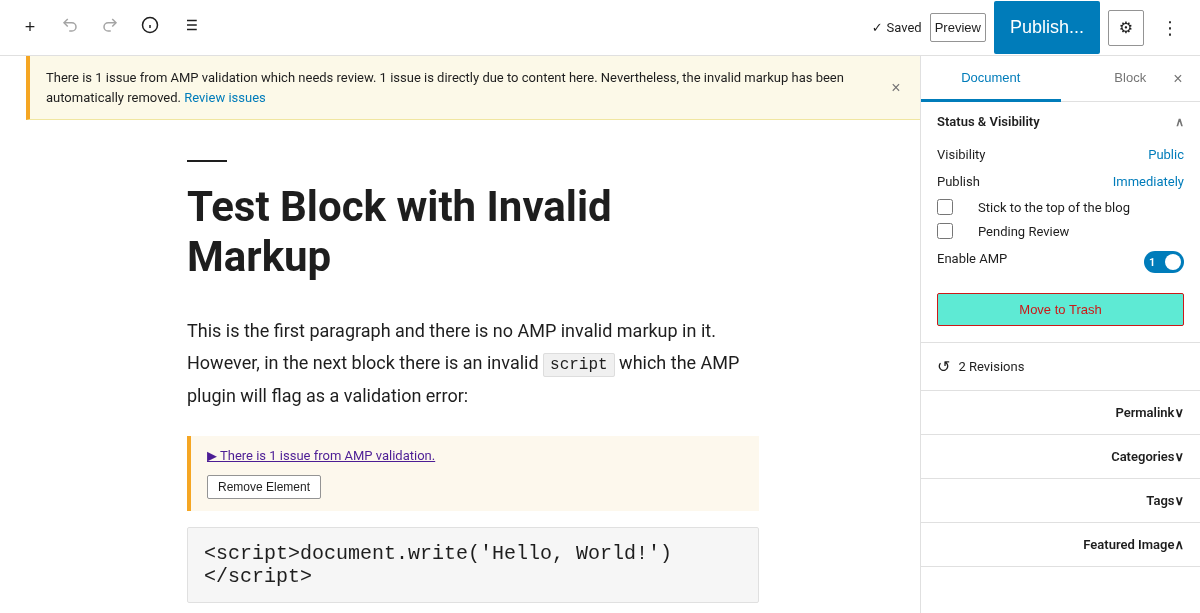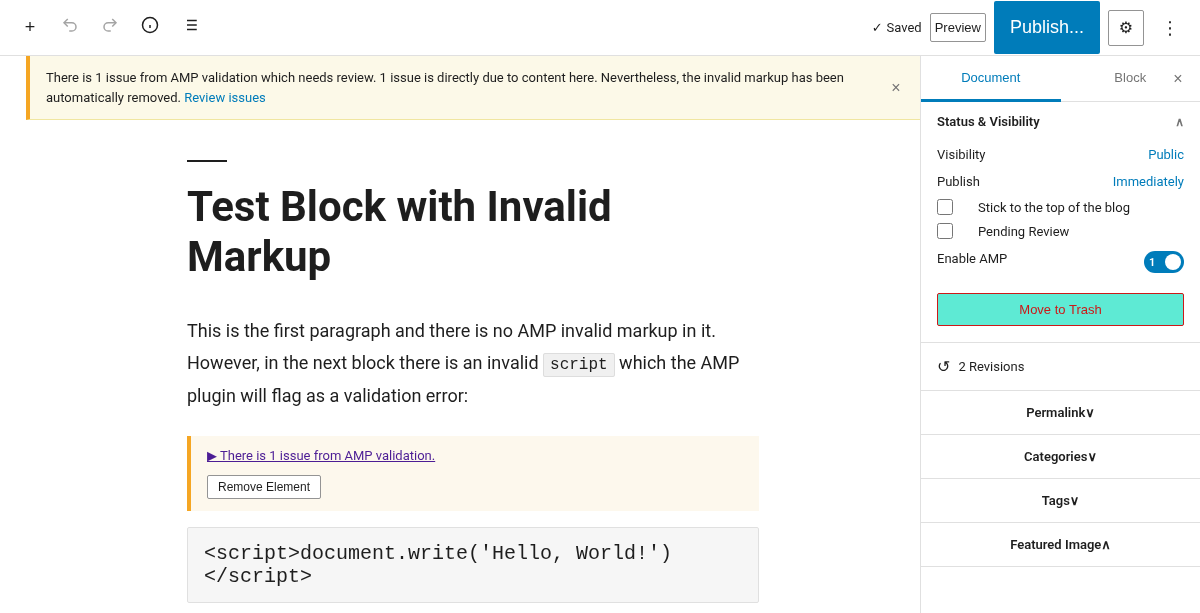--- a/index.html
+++ b/index.html
@@ -149,21 +149,21 @@
 
     
     .revisions-row {
       display: flex; align-items: center; gap: 8px; padding: 14px 16px;
       font-size: 13px; color: #1e1e1e; cursor: pointer; border-bottom: 1px solid #e0e0e0;
     }
     .revisions-icon { font-size: 16px; color: #1e1e1e; }
 
     
     .sidebar-section-header-collapsed {
-      display: flex; align-items: center; justify-content: center;
+      display: flex; align-items: center; justify-content: flex-end;
       padding: 14px 16px; cursor: pointer; font-size: 13px; font-weight: 600; color: #1e1e1e;
       border-bottom: 1px solid #e0e0e0;
     }
   </style>
 </head>
 <body>
 
 <div class="toolbar">
   <div class="toolbar-left">
     <button class="toolbar-icon-btn" title="Add block">

